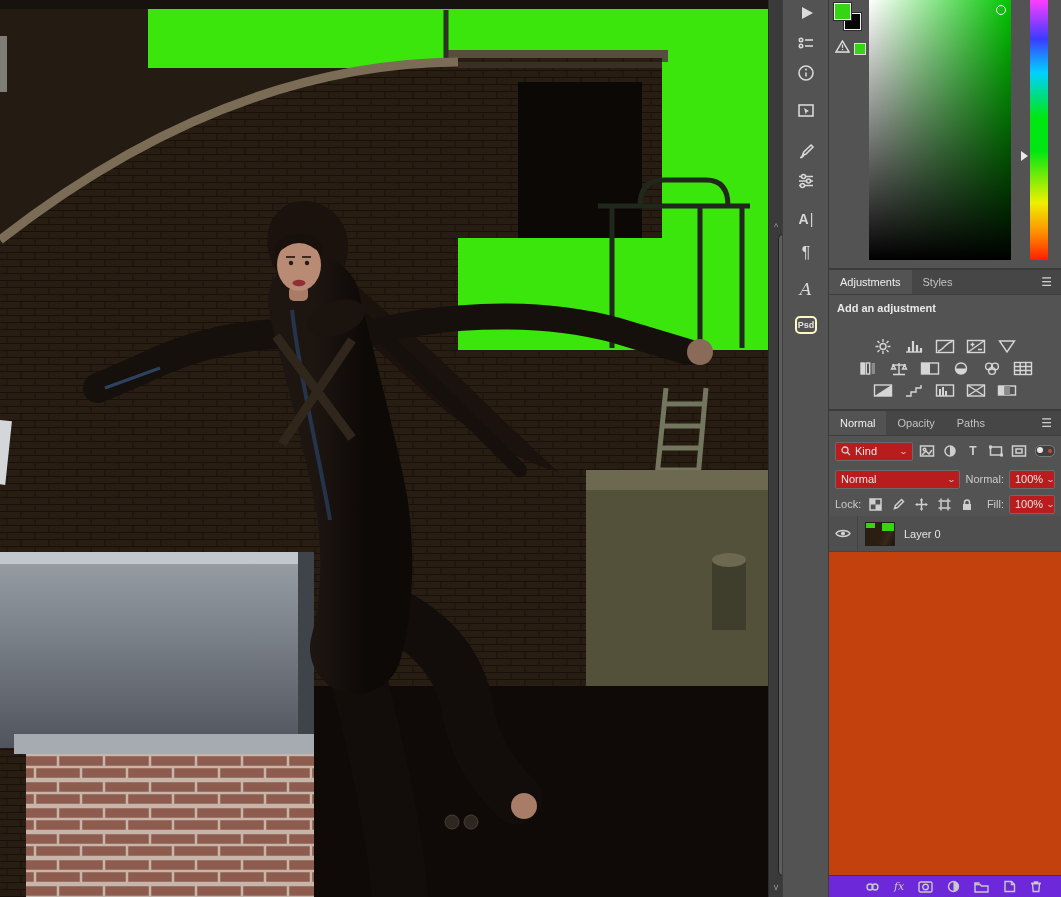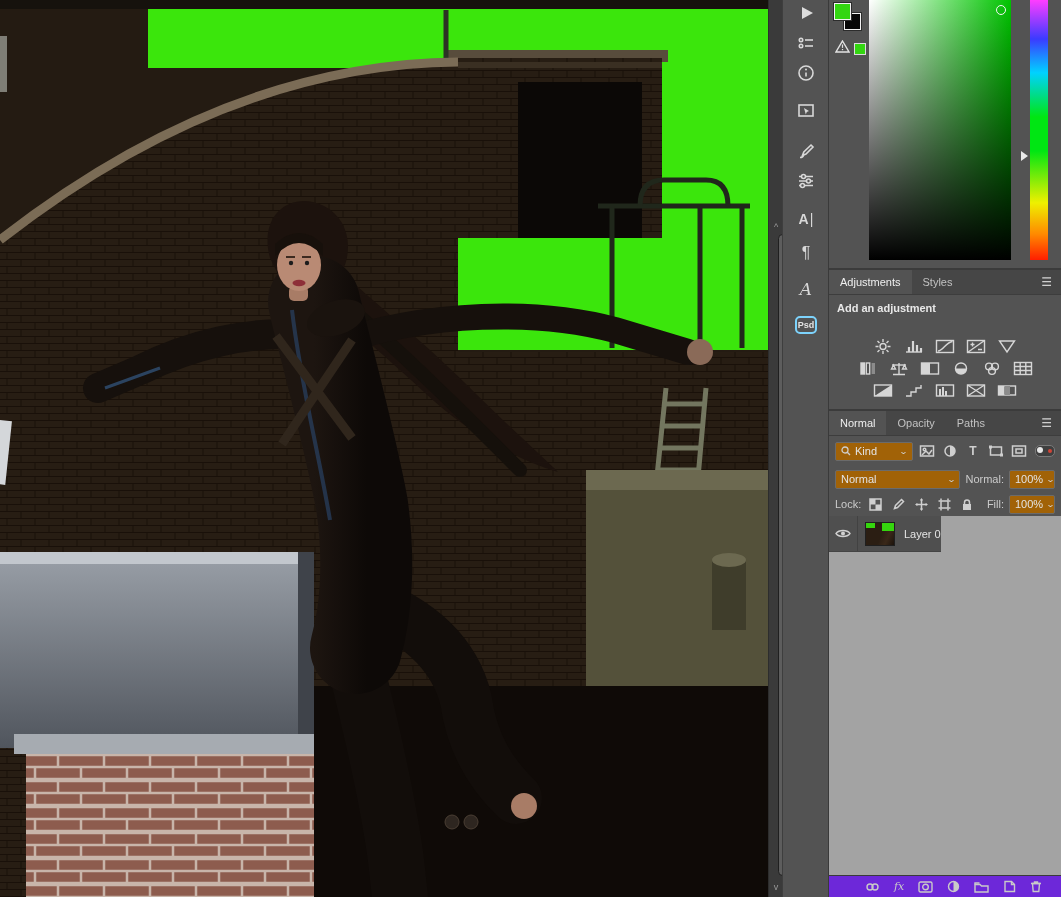--- a/index.html
+++ b/index.html
@@ -8,21 +8,21 @@
   #canvas{position:absolute;left:0;top:0;width:768px;height:897px;background:#241b12;overflow:hidden;}
   
   #vscroll{position:absolute;left:768px;top:0;width:14px;height:897px;background:#3a3a3a;border-left:1px solid #2d2d2d;box-sizing:border-box;}
   #vscroll .thumb{position:absolute;left:2px;top:234px;width:9px;height:642px;background:#5d5d5d;border-radius:5px;}
   #vscroll .arr{position:absolute;left:0;width:14px;text-align:center;font-size:9px;color:#9a9a9a;}
   
   #dock{position:absolute;left:782px;top:0;width:46px;height:897px;background:#535353;border-left:1px solid #3e3e3e;box-sizing:border-box;}
   .dock-ic{position:absolute;left:7px;width:32px;height:26px;display:flex;align-items:center;justify-content:center;color:#d8d8d8;}
   .dock-ic svg{stroke:#d8d8d8;fill:none;stroke-width:1.6;}
   .serifA{font-family:"DejaVu Serif",serif;font-style:italic;font-size:17px;}
-  .psd-badge{border:2px solid #7dd3fc;border-radius:5px;padding:2px 1px;font-size:9px;font-weight:bold;color:#e2e2e2;}
+  .psd-badge{border:2px solid #fef9c3;border-radius:5px;padding:2px 1px;font-size:9px;font-weight:bold;color:#e2e2e2;}
   
   #panels{position:absolute;left:828px;top:0;width:233px;height:897px;background:#535353;border-left:1px solid #3a3a3a;box-sizing:border-box;display:flex;flex-direction:column;}
   .divider{height:2px;background:#3b3b3b;flex:none;}
   
   #color-panel{position:relative;height:268px;flex:none;}
   .fg-swatch{position:absolute;left:5px;top:3px;width:15px;height:15px;background:#33D611;border:1px solid #f2f2f2;box-shadow:0 0 0 1px #2c2c2c;z-index:2;}
   .bg-swatch{position:absolute;left:15px;top:13px;width:15px;height:15px;background:#060606;border:1px solid #f2f2f2;box-shadow:0 0 0 1px #2c2c2c;z-index:1;}
   .gamut-tri{position:absolute;left:6px;top:39px;}
   .gamut-sw{position:absolute;left:25px;top:43px;width:10px;height:10px;background:#33D611;border:1px solid #dcdcdc;}
   .sat-field{position:absolute;left:40px;top:0;width:142px;height:260px;
@@ -39,28 +39,28 @@
   
   #adjustments-body{padding:7px 8px 5px 8px;}
   .add-label{font-size:11px;font-weight:bold;color:#e8e8e8;margin-bottom:24px;}
   .adj-row{display:flex;justify-content:center;gap:7px;margin:5px 0;}
   .adj-ic{width:24px;height:17px;display:flex;align-items:center;justify-content:center;}
   .adj-ic svg{stroke:#d6d6d6;fill:none;stroke-width:1.4;}
   
   #layers-panel{display:flex;flex-direction:column;flex:1;min-height:0;}
   .prow{display:flex;align-items:center;padding:0 6px;flex:none;gap:5px;}
   .lbl{font-size:11px;color:#cbcbcb;white-space:nowrap;}
-  .dd{box-sizing:border-box;display:flex;align-items:center;background:#a16207;border:1px solid #6b6b6b;border-radius:2px;font-size:11px;color:#e3e3e3;height:19px;padding:0 5px;gap:4px;}
+  .dd{box-sizing:border-box;display:flex;align-items:center;background:#b91c1c;border:1px solid #6b6b6b;border-radius:2px;font-size:11px;color:#e3e3e3;height:19px;padding:0 5px;gap:4px;}
   .dd .chev{margin-left:auto;font-size:8px;color:#cfcfcf;transform:scaleX(1.4);}
   .mini-ic{display:flex;align-items:center;justify-content:center;width:18px;height:16px;}
   .mini-ic svg{stroke:#cfcfcf;fill:none;stroke-width:1.5;}
   .filter-toggle{margin-left:auto;width:18px;height:10px;border-radius:5px;background:#3f3f3f;border:1px solid #7a7a7a;position:relative;}
   .filter-toggle .knob{position:absolute;left:1px;top:1px;width:6px;height:6px;border-radius:50%;background:#e8e8e8;}
   .filter-toggle .lamp{position:absolute;right:2px;top:2.5px;width:4px;height:4px;border-radius:50%;background:#d04437;}
-  #layer-list{background:#a3a3a3;flex:1;min-height:0;display:flex;flex-direction:row;}
+  #layer-list{background:#c2410c;flex:1;min-height:0;display:flex;flex-direction:column;}
   .layer-row{display:flex;align-items:center;height:35px;flex:none;background:#4f4f4f;border-bottom:1px solid #444;}
   .layer-row.selected{background:#6b6b6b;}
   .eye-cell{width:28px;align-self:stretch;display:flex;align-items:center;justify-content:center;border-right:1px solid #424242;}
   .thumb{width:30px;height:24px;border:1px solid #1f1f1f;box-sizing:border-box;margin-left:7px;position:relative;flex:none;}
   .layer0-thumb{background:linear-gradient(115deg,#2b1e13 55%,#3a2819 75%,#1c130c);}
   .layer0-thumb .g1{position:absolute;left:0;top:0;width:9px;height:5px;background:#35d60e;}
   .layer0-thumb .g2{position:absolute;right:0;top:0;width:12px;height:8px;background:#35d60e;}
   .fill-thumb{background:#33D611;}
   .fill-thumb .tri{position:absolute;left:50%;bottom:1px;margin-left:-4px;width:0;height:0;border-left:4px solid transparent;border-right:4px solid transparent;border-bottom:5px solid #e9e9e9;}
   .mask-thumb{background:#f1f1f1;margin-left:2px;}

